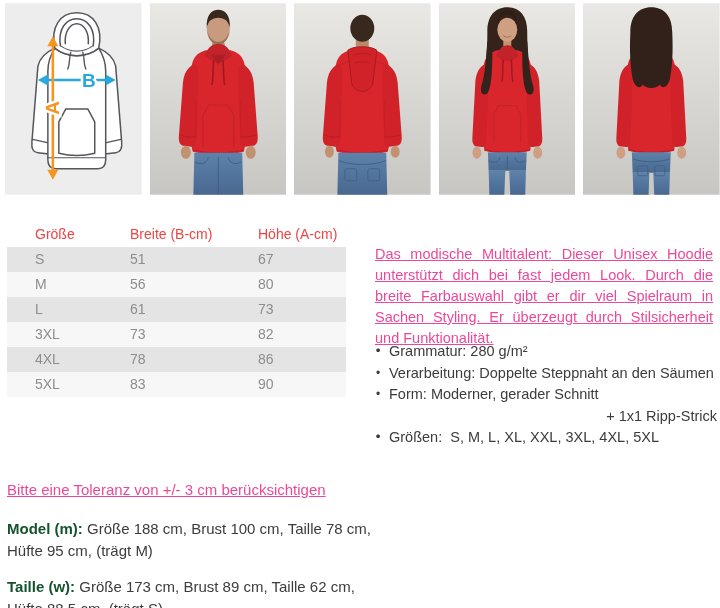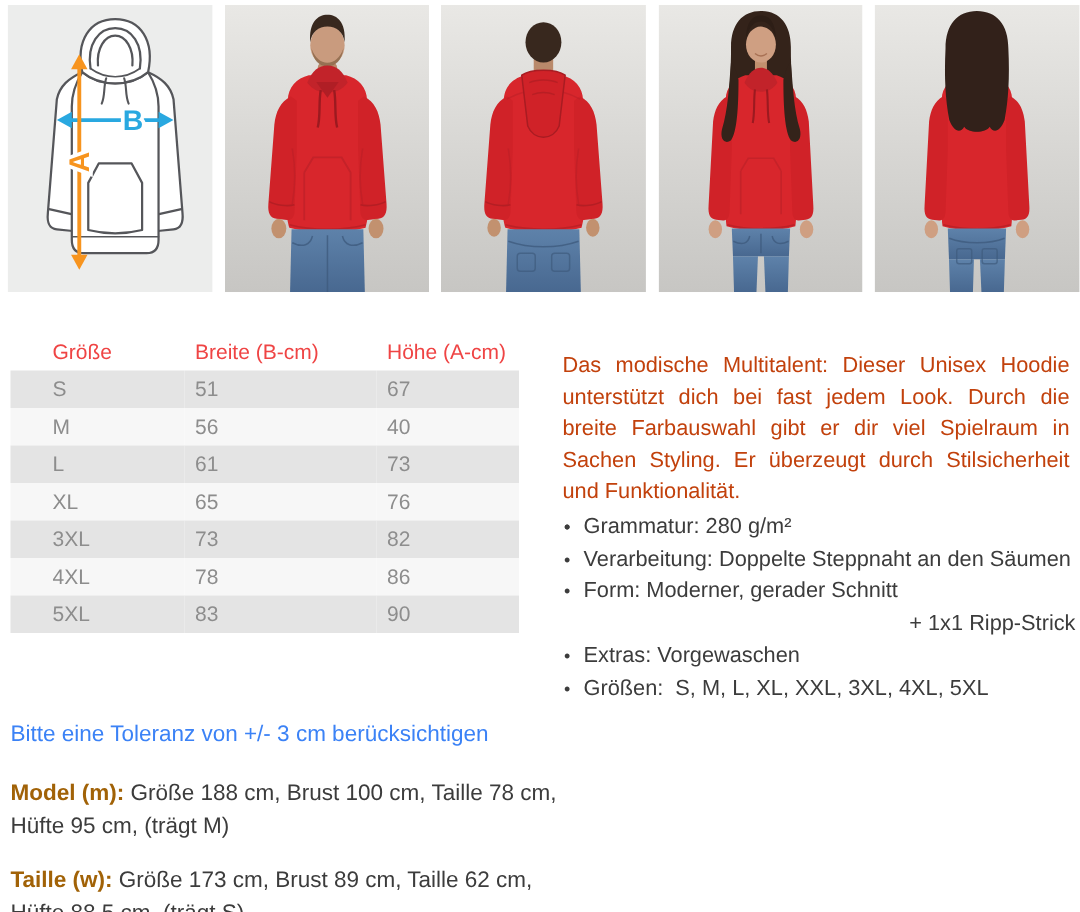--- a/index.html
+++ b/index.html
@@ -12,31 +12,31 @@
   
   .size-table{position:absolute;left:7px;top:222px;width:339px;border-collapse:collapse;table-layout:fixed;}
   .size-table th,.size-table td{height:25px;padding:0 0 0 7px;font-size:14px;font-weight:normal;
         text-align:left;color:#8d8d8d;white-space:nowrap;line-height:25px;}
   .size-table th:first-child,.size-table td:first-child{padding-left:28px;}
   .size-table col.c1{width:116px;} .size-table col.c2{width:128px;} .size-table col.c3{width:95px;}
   .size-table thead th{background:#ffffff;color:#ef4444;}
   .size-table tbody tr:nth-child(odd){background:#e4e4e4;}
   .size-table tbody tr:nth-child(even){background:#f7f7f7;}
   
-  .description{position:absolute;left:375px;top:219px;width:338px;font-size:14.5px;line-height:21px;
-        text-align:justify;color:#c2410c;}
+  .description{position:absolute;left:375px;top:229px;width:338px;font-size:14.5px;line-height:21px;
+        text-align:justify;color:#ec4899;text-decoration:underline;}
   .details{position:absolute;left:375px;top:341px;width:342px;margin:0;padding:0;list-style:none;
         font-size:14.5px;line-height:21.5px;color:#3c3c3c;}
   .details li{position:relative;padding-left:14px;}
   .details li .bullet{position:absolute;left:1px;top:0;font-size:12px;}
   .details li.indent{padding-left:48px;text-align:right;}
   
-  .tolerance{position:absolute;left:7px;top:466px;width:366px;font-size:15px;color:#3b82f6;}
+  .tolerance{position:absolute;left:7px;top:466px;width:366px;font-size:15px;color:#ec4899;text-decoration:underline;}
   .model-note{position:absolute;left:7px;width:366px;font-size:15px;line-height:22px;color:#3c3c3c;}
-  .model-note b{color:#a16207;}
+  .model-note b{color:#14532d;}
   .model-m{top:503px;} .model-w{top:561px;}
 </style>
 </head>
 <body>
 
 <div class="page">
 
   <div class="gallery">
 
     <div class="tile">
@@ -251,33 +251,28 @@
     </thead>
     <tbody>
       <tr>
         <td>S</td>
         <td>51</td>
         <td>67</td>
       </tr>
       <tr>
         <td>M</td>
         <td>56</td>
-        <td>40</td>
+        <td>80</td>
       </tr>
       <tr>
         <td>L</td>
         <td>61</td>
         <td>73</td>
       </tr>
       <tr>
-        <td>XL</td>
-        <td>65</td>
-        <td>76</td>
-      </tr>
-      <tr>
         <td>3XL</td>
         <td>73</td>
         <td>82</td>
       </tr>
       <tr>
         <td>4XL</td>
         <td>78</td>
         <td>86</td>
       </tr>
       <tr>
@@ -304,21 +299,20 @@
     </li>
     <li>
       <span class="bullet">•</span>
       <span>Form: Moderner, gerader Schnitt</span>
     </li>
     <li class="indent">
       <span>+ 1x1 Ripp-Strick</span>
     </li>
     <li>
       <span class="bullet">•</span>
-      <span>Extras: Vorgewaschen</span>
     </li>
     <li>
       <span class="bullet">•</span>
       <span>Größen:&nbsp; S, M, L, XL, XXL, 3XL, 4XL, 5XL</span>
     </li>
   </ul>
 
   <p class="tolerance">Bitte eine Toleranz von +/- 3 cm berücksichtigen</p>
 
   <p class="model-note model-m"><b>Model (m):</b> <span>Größe 188 cm, Brust 100 cm, Taille 78 cm, Hüfte 95 cm, (trägt M)</span></p>

